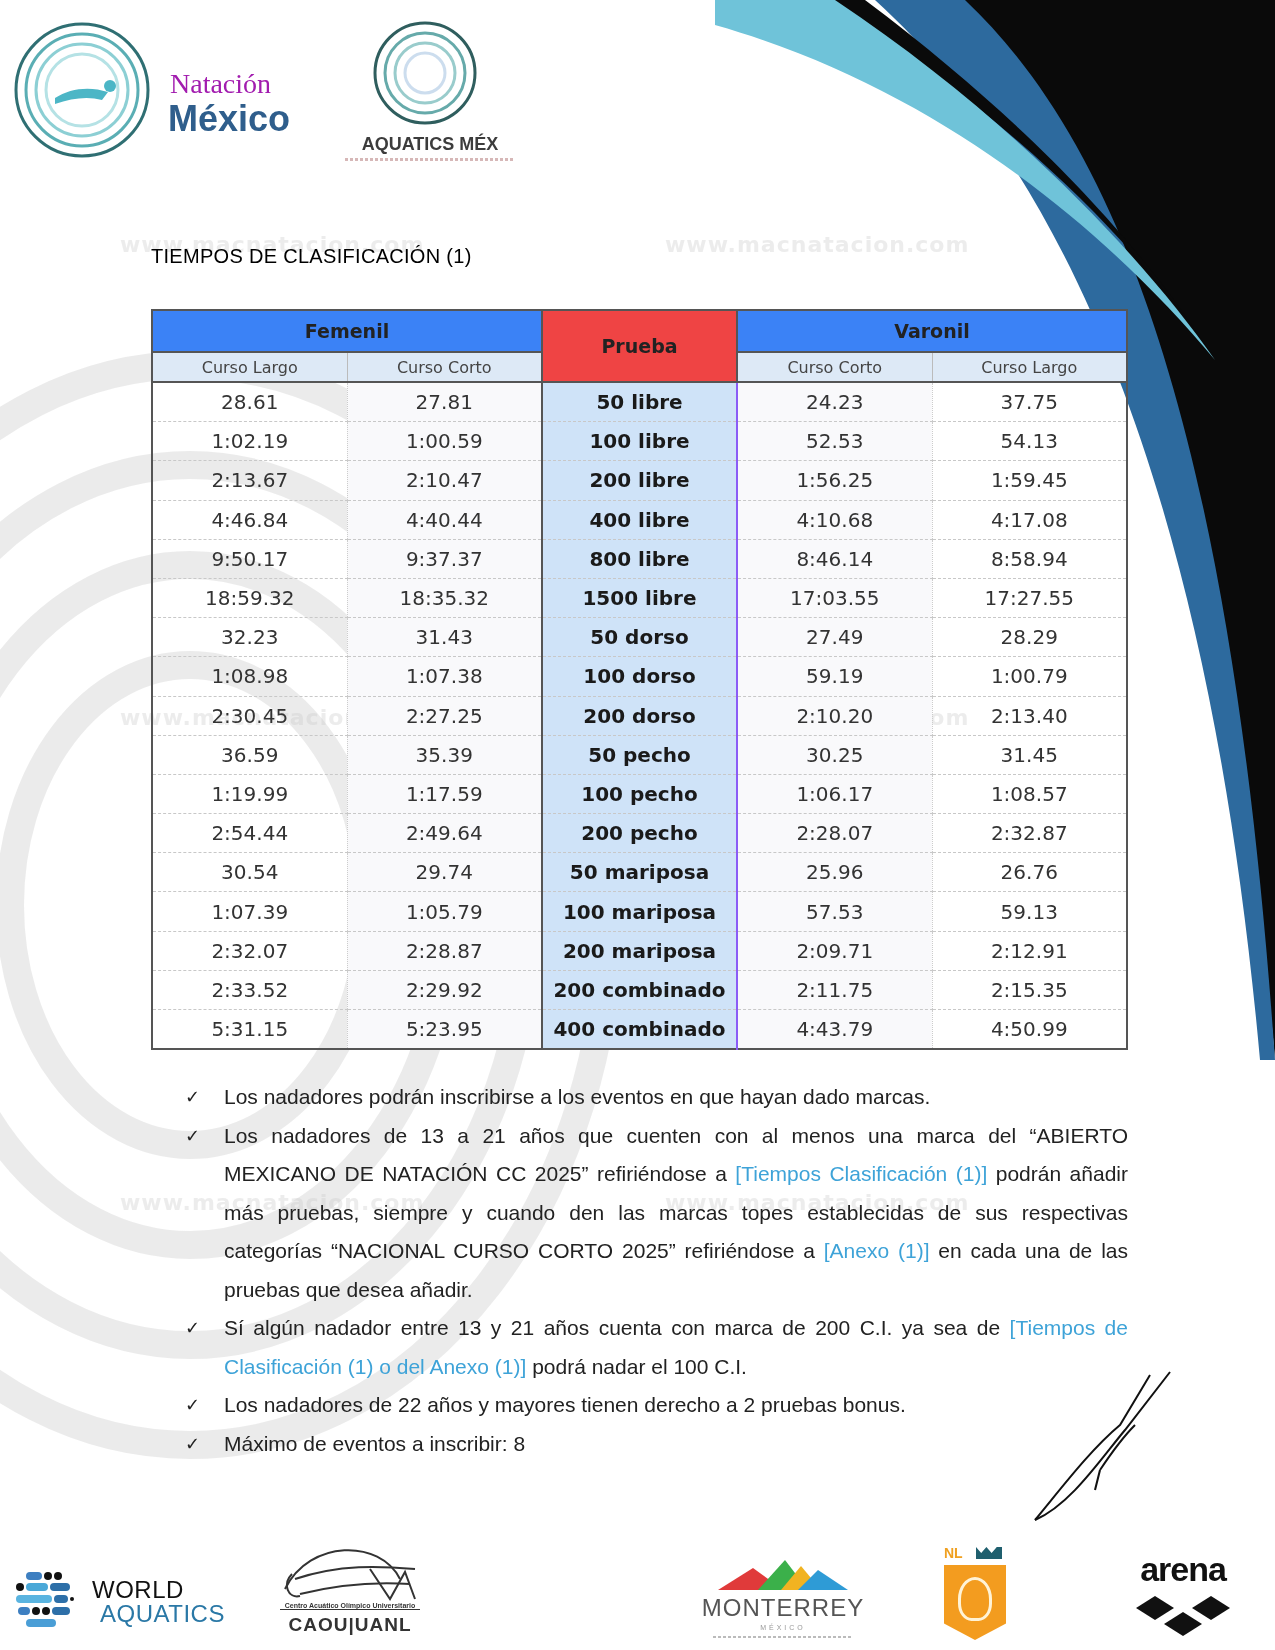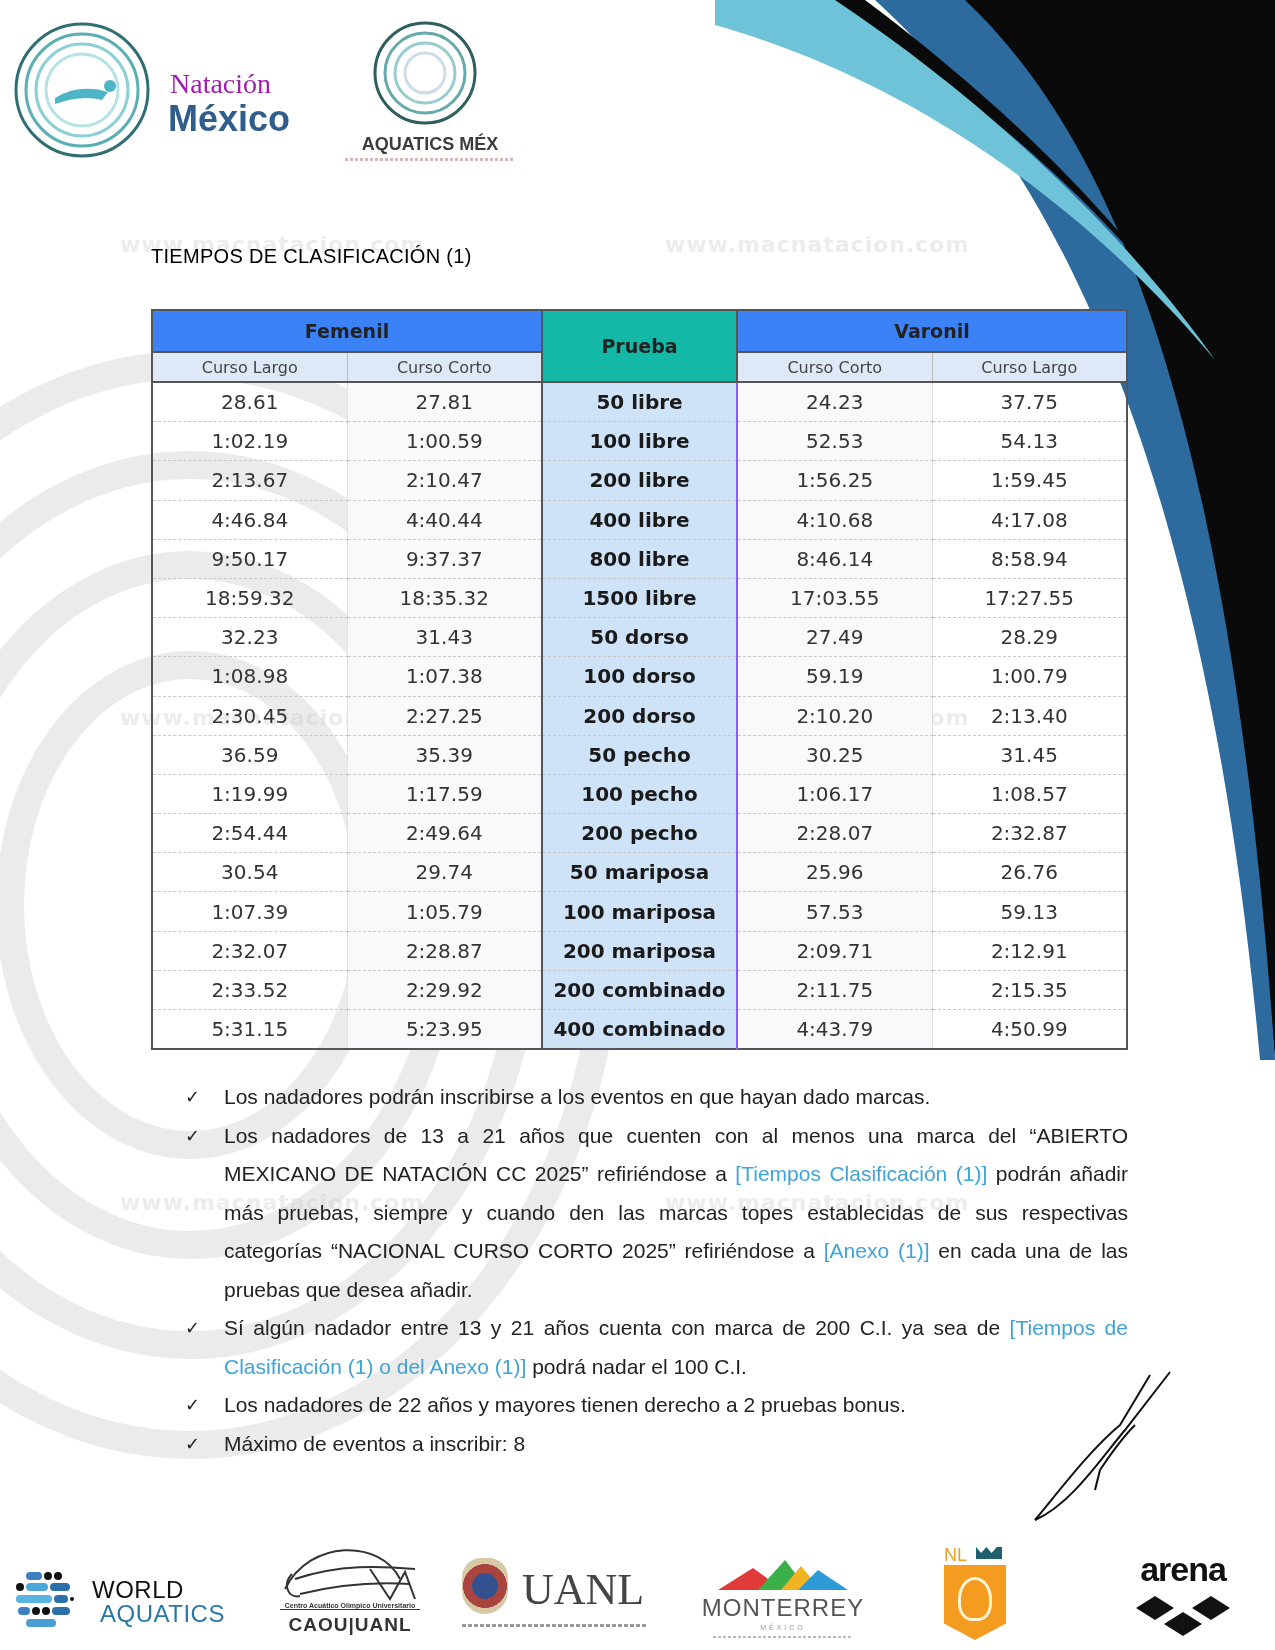--- a/index.html
+++ b/index.html
@@ -29,21 +29,21 @@
 
   
   table.times {
     position:absolute; left:151px; top:309px; width:975px; border-collapse:collapse;
     font-family:"DejaVu Sans", sans-serif; table-layout:fixed;
     border:2px solid #555;
   }
   table.times col { width:195px; }
   table.times th, table.times td { text-align:center; padding:0; }
   th.group { height:40px; background:#3b82f6; font-size:19px; font-weight:bold; color:#222; border:1px solid #555; border-bottom:2px solid #555; }
-  th.prueba { background:#14b8a6; font-size:19px; font-weight:bold; color:#222; border-left:2px solid #555; border-right:2px solid #555; border-bottom:2px solid #555; }
+  th.prueba { background:#ef4444; font-size:19px; font-weight:bold; color:#222; border-left:2px solid #555; border-right:2px solid #555; border-bottom:2px solid #555; }
   th.sub { height:28px; background:#dde9f6; font-size:16px; font-weight:normal; color:#444; border-bottom:2px solid #555; border-right:1px solid #bbb; }
   td { height:38.2px; font-size:20px; color:#333; border-bottom:1px dashed #c8c8c8; }
   td.alt { background:#f9f9fb; border-left:1px dotted #ccc; border-right:1px dotted #ccc; }
   td.ev { background:#cfe3f8; font-weight:bold; color:#1a1a1a; border-left:2px solid #555; border-right:2px solid #8b5cf6; }
 
   
   ul.notes { position:absolute; left:185px; top:1078px; width:943px; margin:0; padding:0; list-style:none; font-size:21px; line-height:38.5px; color:#222; }
   ul.notes li { position:relative; padding-left:39px; text-align:justify; }
   ul.notes .check { position:absolute; left:0; top:0; font-family:"DejaVu Sans", sans-serif; font-size:18px; }
   .ref { color:#3ea3d8; }
@@ -64,21 +64,21 @@
   .uanl { left:462px; top:18px; width:185px; height:80px; }
   .uanl .shield { position:absolute; left:0; top:0; width:46px; height:56px; border-radius:20px 20px 24px 24px; background:radial-gradient(circle,#33508f 35%,#a9443f 36%,#a9443f 60%,#d7c9a6 61%); }
   .uanl .word { position:absolute; left:60px; top:6px; font-family:"Liberation Serif", serif; font-size:44px; color:#444; }
   .uanl .sub { position:absolute; left:0; top:66px; width:185px; height:3px; background:repeating-linear-gradient(90deg,#999 0 4px,transparent 4px 6px); }
   .mty { left:698px; top:20px; width:170px; height:85px; }
   .mty .mtn { position:absolute; left:15px; top:0; width:140px; height:30px; }
   .mty .word { position:absolute; left:0; top:34px; width:170px; text-align:center; font-size:24px; color:#555; letter-spacing:1px; }
   .mty .sub { position:absolute; left:40px; top:64px; width:90px; text-align:center; font-size:7px; color:#999; letter-spacing:3px; }
   .mty .sub2 { position:absolute; left:15px; top:76px; width:140px; height:2px; background:repeating-linear-gradient(90deg,#bbb 0 3px,transparent 3px 5px); }
   .nl { left:944px; top:5px; width:62px; height:100px; }
-  .nl .top { position:absolute; left:0; top:0; font-size:18px; font-weight:normal; color:#f0a020; }
+  .nl .top { position:absolute; left:0; top:0; font-size:14px; font-weight:bold; color:#f0a020; }
   .nl .crown { position:absolute; left:32px; top:2px; width:26px; height:12px; background:#1f5f6e; clip-path:polygon(0 100%,0 0,20% 50%,40% 0,60% 50%,80% 0,100% 0,100% 100%); }
   .nl .shield { position:absolute; left:0; top:20px; width:62px; height:75px; background:#f39c1f; clip-path:polygon(0 0,100% 0,100% 78%,50% 100%,0 78%); }
   .nl .glyph { position:absolute; left:14px; top:32px; width:34px; height:44px; border:3px solid #fff3d6; border-radius:50% 50% 40% 40%; box-sizing:border-box; }
   .arena { left:1128px; top:10px; width:110px; height:90px; }
   .arena .word { position:absolute; left:0; top:0; width:110px; text-align:center; font-size:34px; font-weight:bold; color:#111; letter-spacing:-1px; }
   .arena .d { position:absolute; width:38px; height:24px; background:#111; clip-path:polygon(50% 0,100% 50%,50% 100%,0 50%); }
 </style>
 </head>
 <body>
 
@@ -327,25 +327,20 @@
         <path d="M15,35 C60,20 100,22 135,25"></path>
         <path d="M20,50 C60,40 100,38 130,40"></path>
         <path d="M90,25 L110,55 L125,28 L135,55"></path>
         <path d="M12,30 C2,40 8,55 20,52"></path>
       </g>
     </svg>
     <div class="small">Centro Acuático Olímpico Universitario</div>
     <div class="big">CAOU|UANL</div>
   </div>
 
-  <div class="f-logo uanl">
-    <div class="shield"></div>
-    <div class="word">UANL</div>
-    <div class="sub"></div>
-  </div>
 
   <div class="f-logo mty">
     <svg class="mtn" viewBox="0 0 140 30">
       <polygon points="5,30 40,8 70,30" fill="#e03a3a"></polygon>
       <polygon points="45,30 72,0 95,30" fill="#3bb04a"></polygon>
       <polygon points="68,30 88,6 108,30" fill="#f1b321"></polygon>
       <polygon points="85,30 105,10 135,30" fill="#2e9bd6"></polygon>
     </svg>
     <div class="word">MONTERREY</div>
     <div class="sub">MÉXICO</div>

